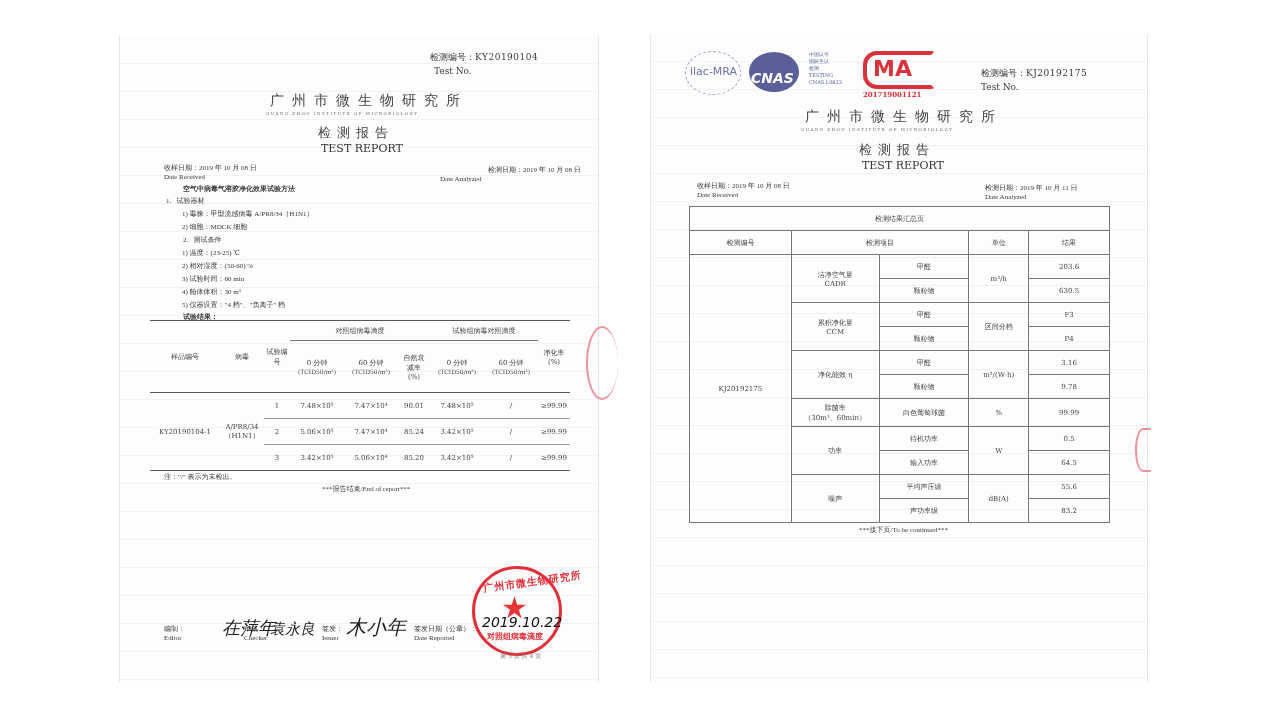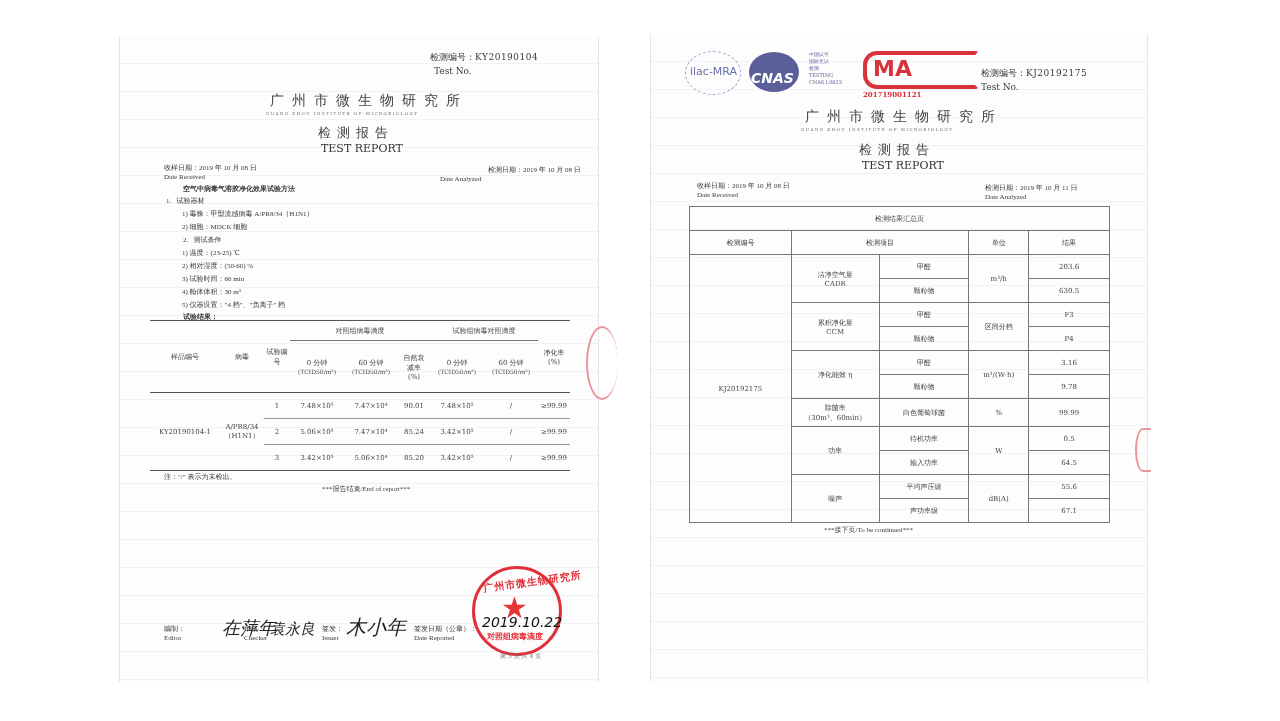--- a/index.html
+++ b/index.html
@@ -180,21 +180,21 @@
   <div class="abs" style="left:98px;top:18px;width:50px;height:40px;border-radius:50%;background:#5a5f9a;">
     <div class="abs" style="left:2px;top:18px;font-family:'DejaVu Sans',sans-serif;font-weight:bold;font-style:italic;font-size:14px;color:#fff;">CNAS</div>
   </div>
   <div class="abs" style="left:158px;top:17px;font-size:5px;line-height:7px;color:#5a5f9a;">
     <div>中国认可</div>
     <div>国际互认</div>
     <div>检测</div>
     <div>TESTING</div>
     <div>CNAS L0823</div>
   </div>
-  <div class="abs" style="left:212px;top:17px;width:64px;height:30px;border:4px solid #d9323a;border-radius:14px 4px 4px 14px;border-right-color:transparent;padding-left:44px;">
+  <div class="abs" style="left:212px;top:17px;width:64px;height:30px;border:4px solid #d9323a;border-radius:14px 4px 4px 14px;border-right-color:transparent;">
     <div class="abs" style="left:6px;top:1px;font-family:'DejaVu Sans',sans-serif;font-weight:bold;font-size:22px;line-height:26px;color:#d9323a;">MA</div>
   </div>
   <div class="abs" style="left:212px;top:56px;font-size:7px;font-weight:bold;color:#d9323a;">201719001121</div>
 
   <div class="abs s9" style="left:330px;top:34px;">
     <span>检测编号：</span><span style="letter-spacing:.5px;">KJ20192175</span>
   </div>
   <div class="abs s9" style="left:330px;top:48px;">Test   No.</div>
 
   <div class="abs title-cn" style="left:154px;top:74px;">广州市微生物研究所</div>
@@ -282,21 +282,21 @@
     </tr>
 
     <tr style="height:24px;">
       <td rowspan="2">噪声</td>
       <td>平均声压级</td>
       <td rowspan="2">dB(A)</td>
       <td>55.6</td>
     </tr>
     <tr style="height:24px;">
       <td>声功率级</td>
-      <td>67.1</td>
+      <td>83.2</td>
     </tr>
   </tbody>
     </table>
 
-  <div class="abs s7" style="left:173px;top:492px;">***接下页/To be continued***</div>
+  <div class="abs s7" style="left:208px;top:492px;">***接下页/To be continued***</div>
 
   <div class="abs" style="left:484px;top:394px;width:14px;height:40px;border:2px solid #e87a85;border-radius:50% 0 0 50%;border-right:none;opacity:.8;"></div>
 </div>
 
 </body></html>

